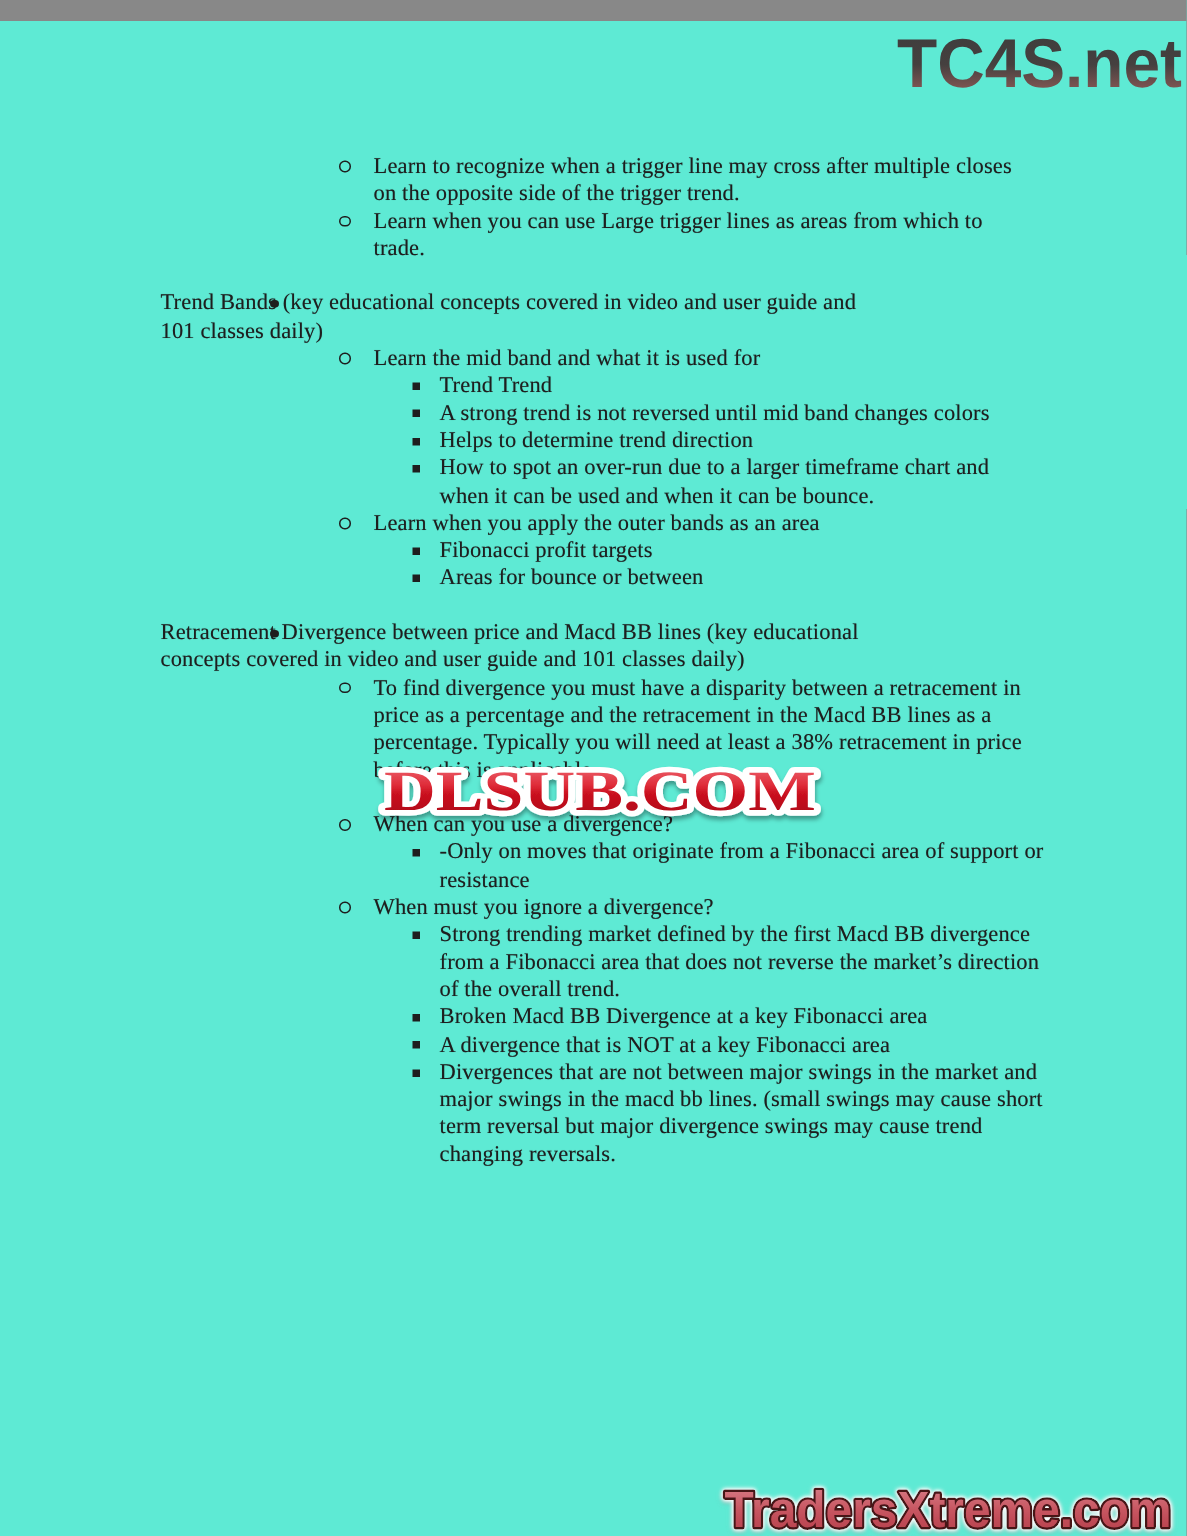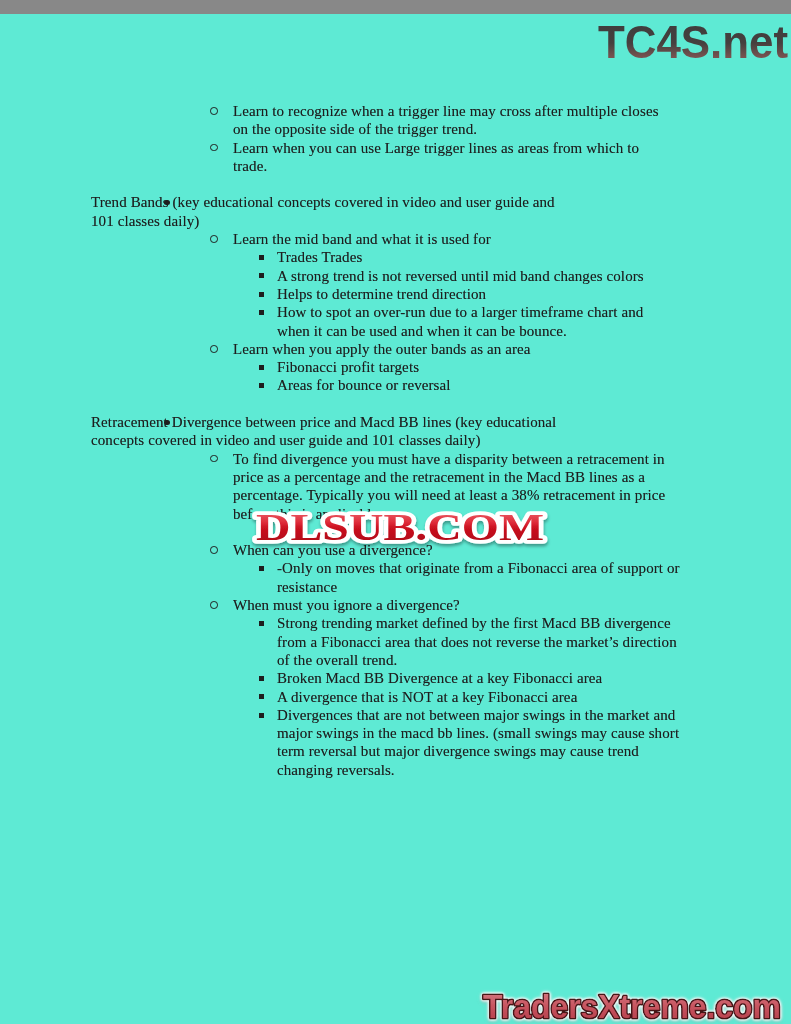--- a/index.html
+++ b/index.html
@@ -4,21 +4,21 @@
 <style>
   html,body { margin:0; padding:0; background:#888; }
   .page {
     position:relative; width:791px; height:1024px; margin:14px auto;
     background:#5eead4; overflow:hidden;
     font-family:"Liberation Serif", serif;
   }
 
   
   .doc {
-    position:absolute; left:0; top:88px; width:762px;
+    position:absolute; left:16px; top:88px; width:762px;
     color:#1e1e1e; font-size:15px; line-height:18.3px;
     letter-spacing:0.1px;
     text-shadow:0 0 0.5px rgba(20,20,20,0.45);
   }
   .item { position:relative; }
   .item .t { display:block; white-space:pre-wrap; }
   .l1 { padding-left:91px; }
   .l2 { padding-left:233px; }
   .l3 { padding-left:277px; }
   .gap { height:18.3px; }
@@ -77,21 +77,21 @@
         <span class="m"></span>
         <span class="t">Trend Bands (key educational concepts covered in video and user guide and
 101 classes daily)</span>
       </div>
     <div class="item l2">
         <span class="m"></span>
         <span class="t">Learn the mid band and what it is used for</span>
       </div>
     <div class="item l3">
         <span class="m"></span>
-        <span class="t">Trades Trades</span>
+        <span class="t">Trend Trend</span>
       </div>
     <div class="item l3">
         <span class="m"></span>
         <span class="t">A strong trend is not reversed until mid band changes colors</span>
       </div>
     <div class="item l3">
         <span class="m"></span>
         <span class="t">Helps to determine trend direction</span>
       </div>
     <div class="item l3">
@@ -102,21 +102,21 @@
     <div class="item l2">
         <span class="m"></span>
         <span class="t">Learn when you apply the outer bands as an area</span>
       </div>
     <div class="item l3">
         <span class="m"></span>
         <span class="t">Fibonacci profit targets</span>
       </div>
     <div class="item l3">
         <span class="m"></span>
-        <span class="t">Areas for bounce or reversal</span>
+        <span class="t">Areas for bounce or between</span>
       </div>
 
     <div class="gap"></div>
 
     <div class="item l1">
         <span class="m"></span>
         <span class="t">Retracement Divergence between price and Macd BB lines (key educational
 concepts covered in video and user guide and 101 classes daily)</span>
       </div>
     <div class="item l2">

